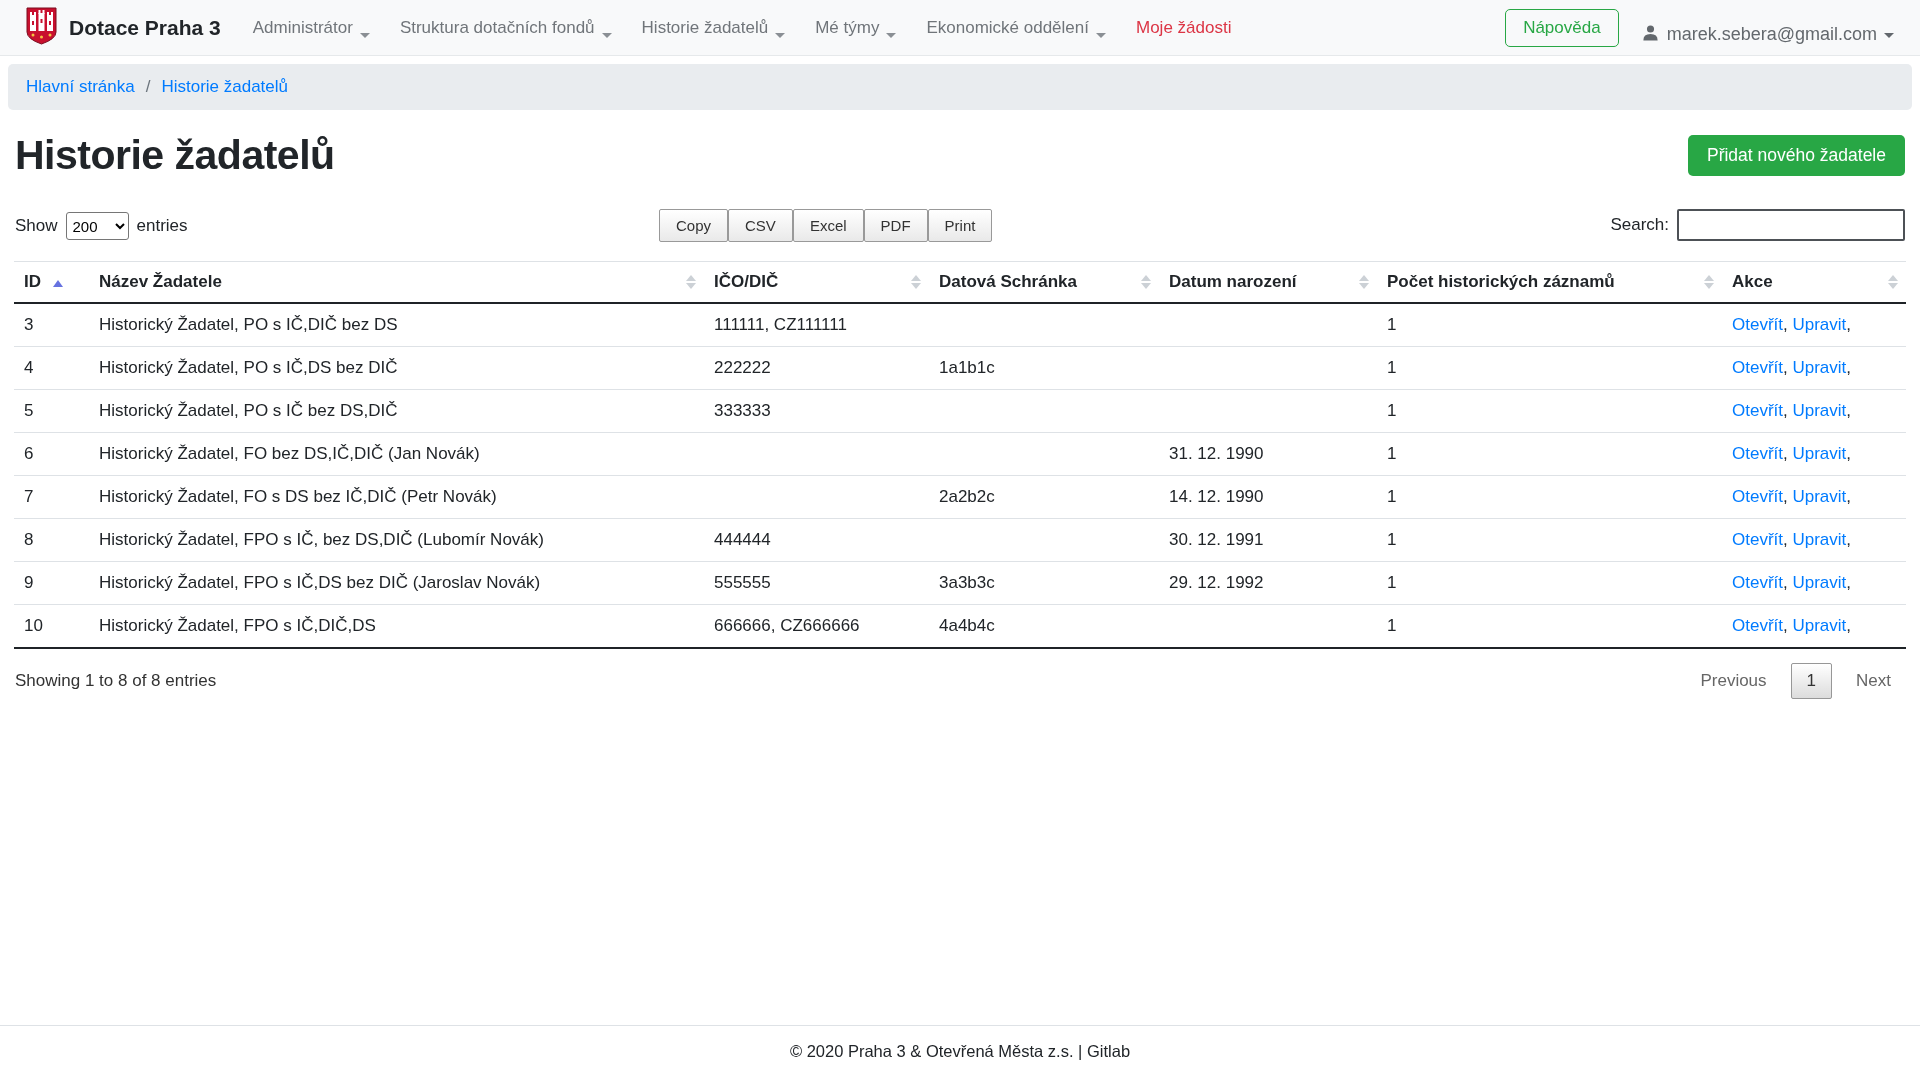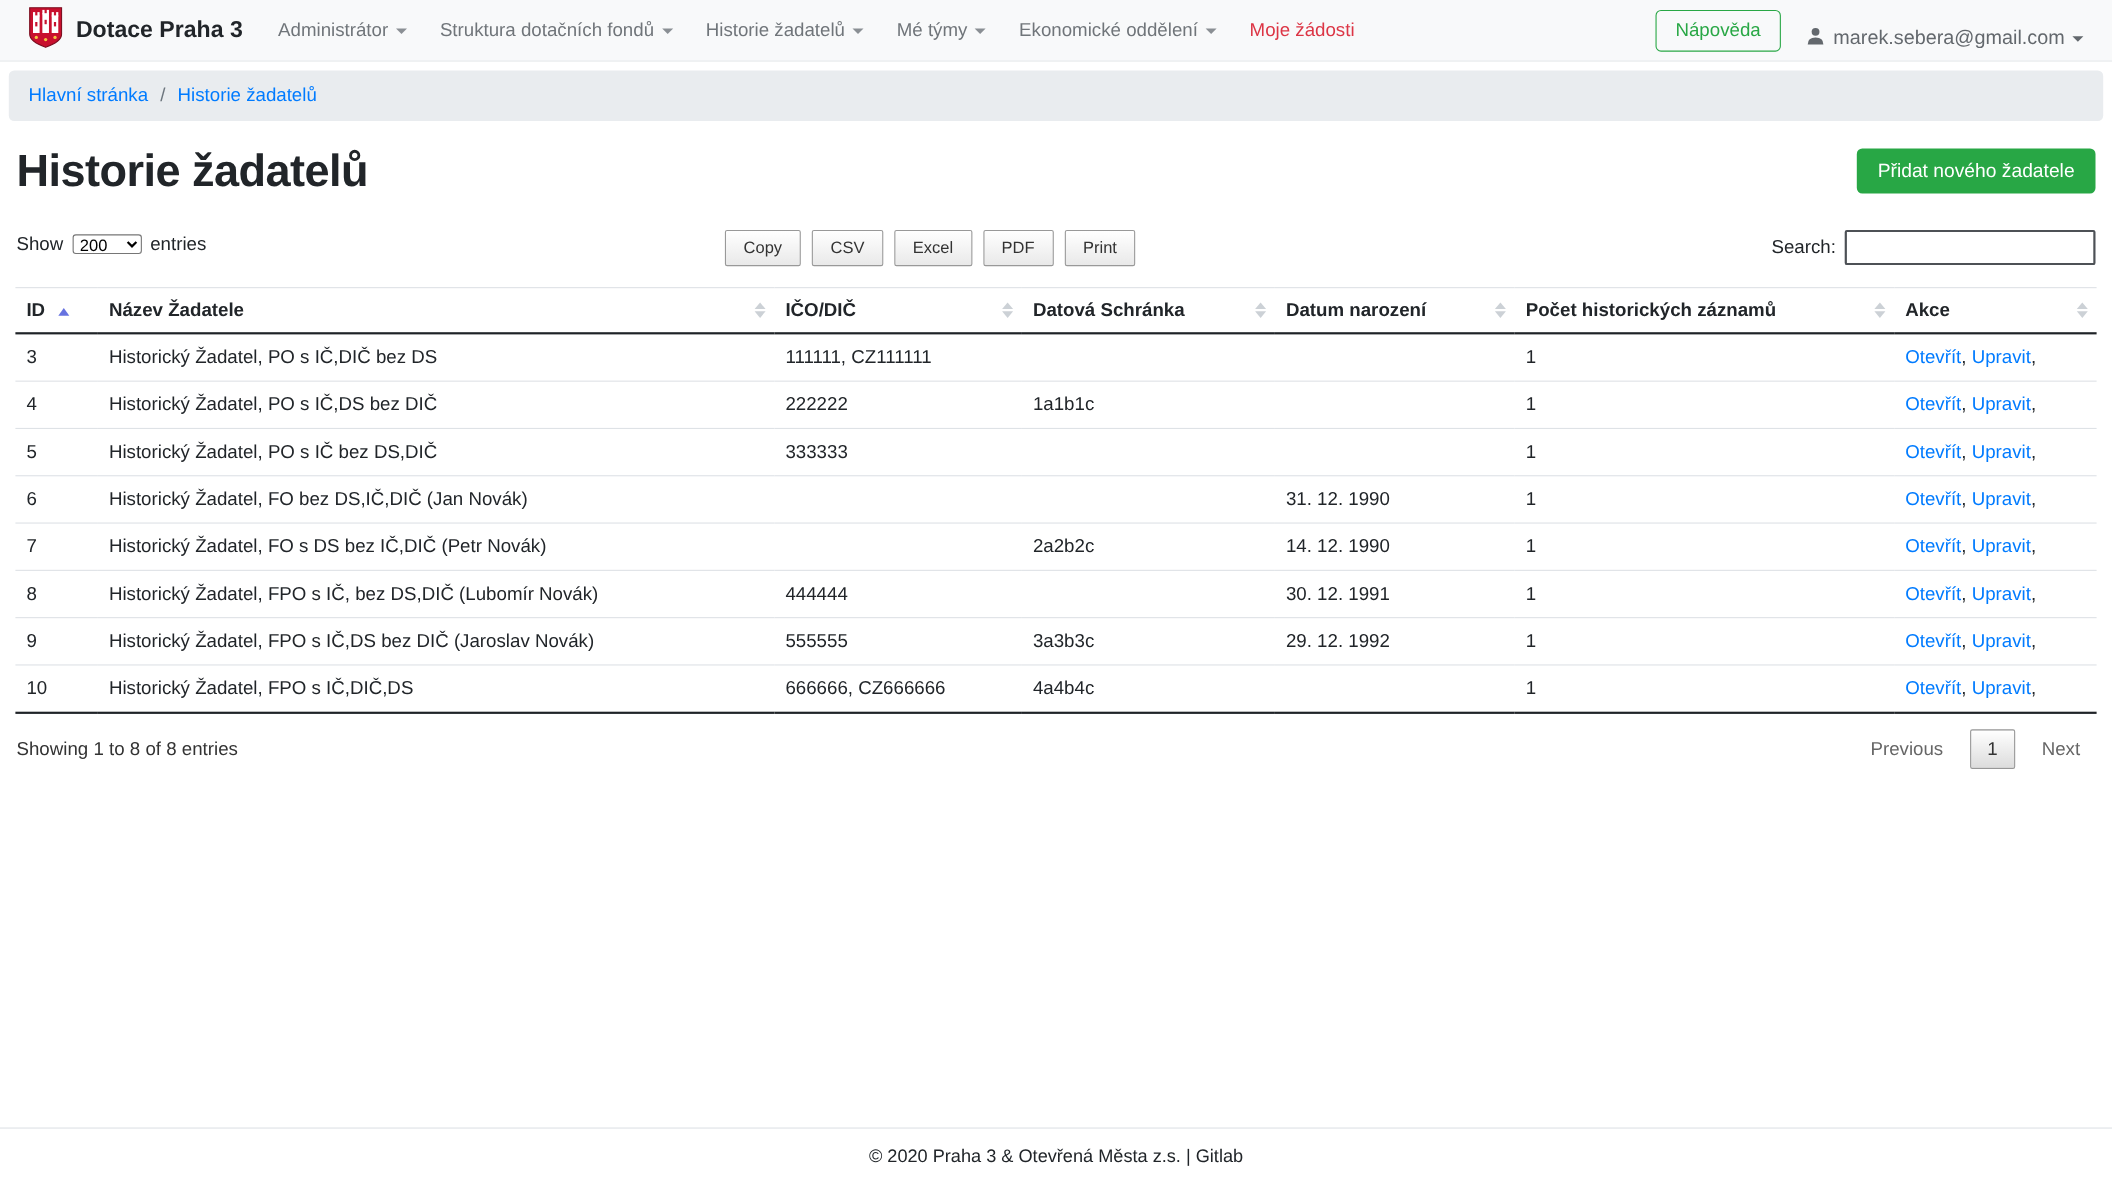--- a/index.html
+++ b/index.html
@@ -10,21 +10,21 @@
     background:#fff; color:#212529; overflow:hidden;
   }
   
   .navbar {
     height:56px; background:#f8f9fa; display:flex; align-items:center;
     padding:0 26px; border-bottom:1px solid #e6e9eb;
   }
   .brand { display:flex; align-items:center; gap:12px; cursor:pointer;font-weight:bold; }
   .brand-text { font-size:21px; color:#212529; }
   .nav-items { display:flex; align-items:center; margin-left:32px; gap:30px; }
-  .nav-item { font-size:17px; color:#70757a; display:flex; align-items:center; gap:7px; cursor:pointer; white-space:nowrap; }
+  .nav-item { font-size:17px; color:#70757a; display:flex; align-items:flex-end; gap:7px; cursor:pointer; white-space:nowrap; }
   .nav-item.highlight { color:#dc3545; }
   .caret { width:0; height:0; border-left:5px solid transparent; border-right:5px solid transparent; border-top:5px solid #8a8f94; margin-top:2px; }
   .nav-right { margin-left:auto; display:flex; align-items:flex-end; gap:22px; }
   .btn-help {
     font-size:17px; color:#28a745; background:transparent; border:1px solid #28a745;
     border-radius:5px; padding:8px 17px; cursor:pointer; font-family:inherit;
   }
   .user-box { display:flex; align-items:center; gap:7px; color:#63686d; font-size:18px; cursor:pointer; }
   .user-box .caret { border-top-color:#63686d; }
   
@@ -38,24 +38,24 @@
   .title-row { display:flex; align-items:center; padding:0 15px; margin-top:22px; }
   .page-title { font-size:41px; font-weight:700; margin:0; letter-spacing:-0.5px; }
   .title-actions { margin-left:auto; display:flex; gap:8px; }
   .btn-primary-action { border:none; border-radius:5px; color:#fff; font-size:17.5px; padding:10px 19px; cursor:pointer; font-family:inherit; }
   .btn-green { background:#28a745; }
   .btn-blue  { background:#007bff; }
   
   .controls { position:relative; margin:30px 15px 0; height:37px; font-size:17px; }
   .length-box { display:flex; align-items:center; gap:8px; padding-top:3px; }
   .length-box select {
-    width:63px; height:18px; font-size:15px; font-family:inherit;
+    width:63px; height:28px; font-size:15px; font-family:inherit;
     border:1px solid #767676; border-radius:3px; background:#fff; padding:0 2px;
   }
-  .export-btns { position:absolute; left:644px; top:0; display:flex; gap:10px; }
+  .export-btns { position:absolute; left:644px; top:0; display:flex; gap:0; }
   .dt-button {
     font-size:15px; color:#333; padding:7px 16px; border:1px solid #999; border-radius:2px;
     background:linear-gradient(to bottom,#ffffff 0%,#e9e9e9 100%); cursor:pointer; font-family:inherit;
   }
   .search-box { position:absolute; right:0; top:0; display:flex; align-items:center; gap:8px; }
   .search-box input {
     width:228px; height:32px; border:2px solid #4d5156; border-radius:2px;
     font-size:16px; padding:0 8px; font-family:inherit;
   }
   

